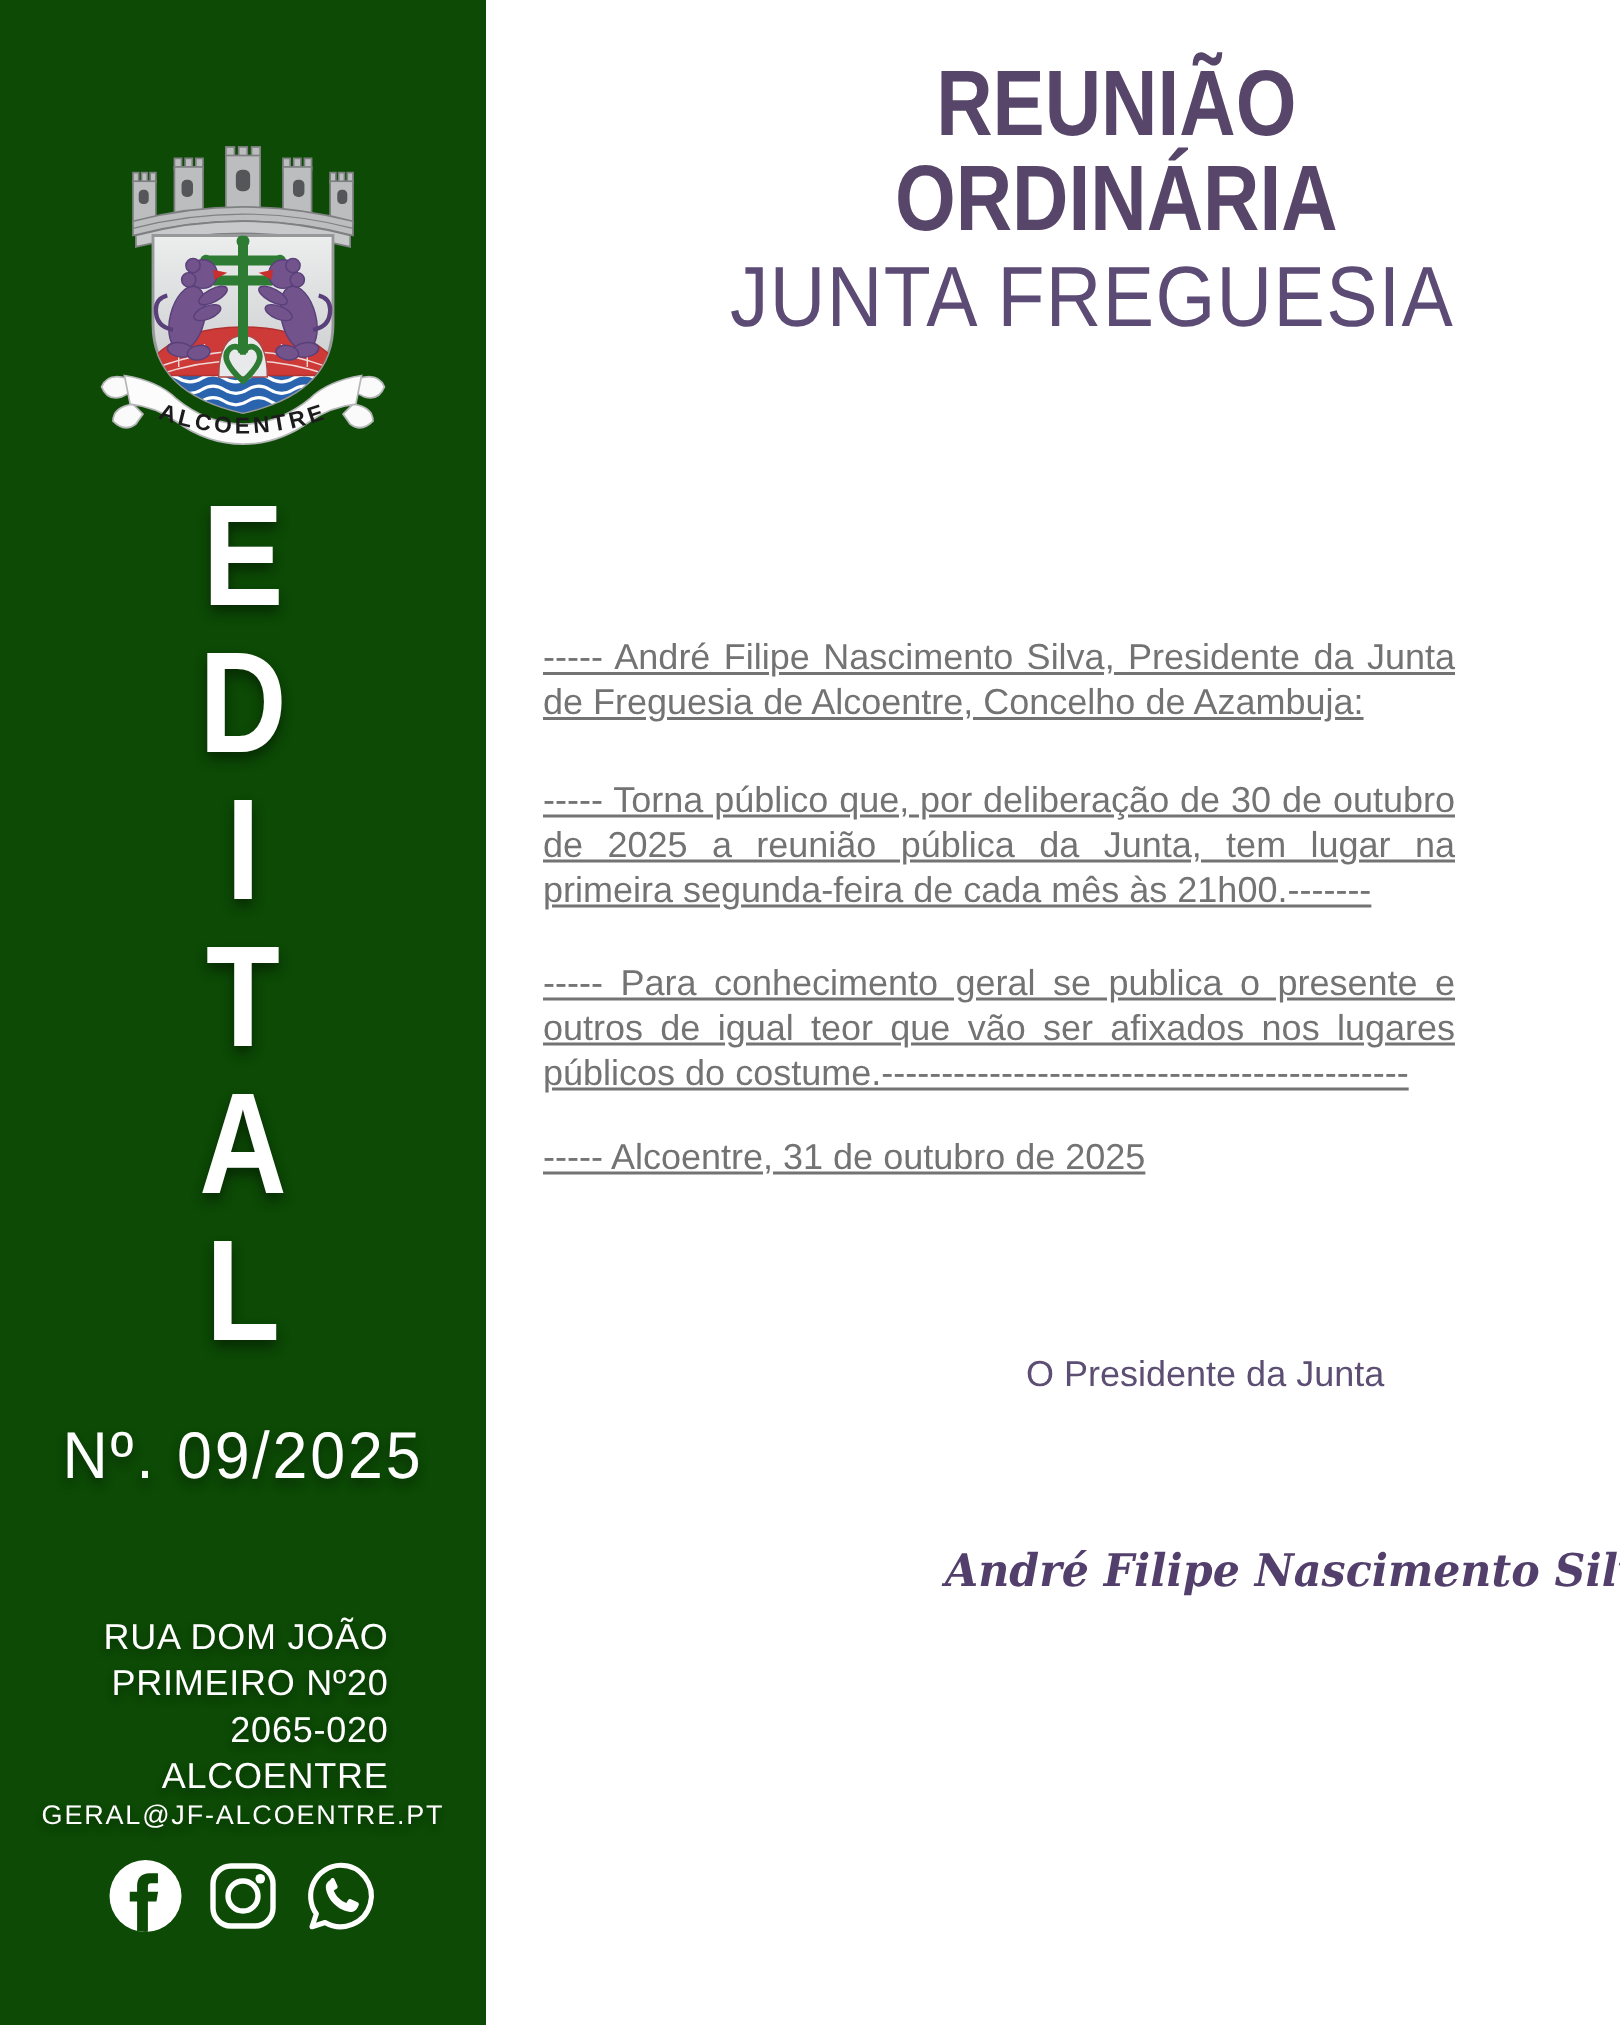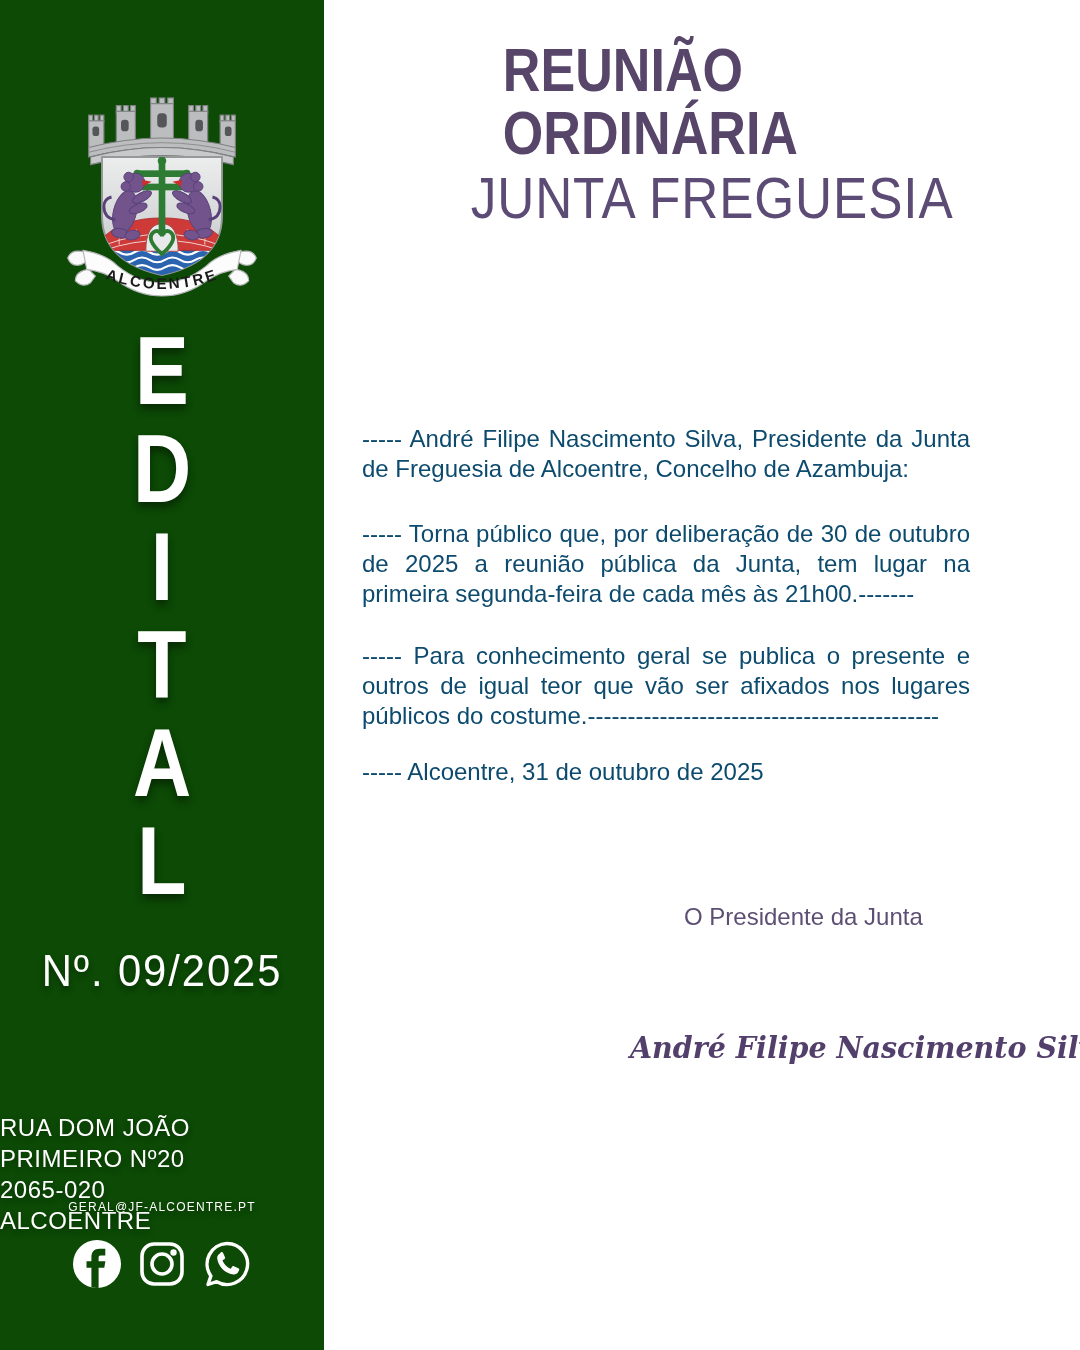--- a/index.html
+++ b/index.html
@@ -16,41 +16,41 @@
 
   .edital{position:absolute;left:0;top:322px;width:324px;text-align:center;
     color:#ffffff;font-weight:bold;font-size:96px;line-height:98px;}
   .edital span{display:block;transform:scaleX(.84);
     text-shadow:0 5px 9px rgba(0,0,0,.45);}
 
   .edition-number{position:absolute;left:0;top:946px;width:324px;text-align:center;
     color:#ffffff;font-size:44px;font-weight:400;letter-spacing:2px;
     transform:scaleX(.95);text-shadow:0 4px 7px rgba(0,0,0,.4);}
 
-  .address{position:absolute;left:0;top:1076px;width:259px;text-align:left;
+  .address{position:absolute;left:0;top:1076px;width:259px;text-align:right;
     color:#ffffff;font-size:24px;line-height:31px;letter-spacing:.5px;
-    text-shadow:0 3px 6px rgba(0,0,0,.35);margin-top:36px;}
+    text-shadow:0 3px 6px rgba(0,0,0,.35);}
 
   .email{position:absolute;left:0;top:1200px;width:324px;text-align:center;
-    color:#ffffff;font-size:12px;letter-spacing:1.2px;
+    color:#ffffff;font-size:18px;letter-spacing:1.2px;
     text-shadow:0 3px 6px rgba(0,0,0,.35);}
 
   .social-row{position:absolute;left:0;top:1238px;width:324px;
     display:flex;justify-content:center;gap:13px;}
   .social-row svg{width:52px;height:52px;display:block;}
 
   
-  .title-block{position:absolute;right:126px;top:38px;text-align:left;}
+  .title-block{position:absolute;right:110px;top:38px;text-align:center;}
   .title-line{font-size:62px;line-height:63px;font-weight:bold;color:#574669;
     transform:scaleX(.84);transform-origin:100% 50%;white-space:nowrap;}
   .subtitle{font-size:57px;line-height:64px;font-weight:400;color:#5c4b75;
     letter-spacing:1px;transform:scaleX(.9);transform-origin:100% 50%;white-space:nowrap;margin-top:2px;}
 
   .body-text{position:absolute;left:362px;top:424px;width:608px;
-    color:#0c4a6e;font-size:24px;line-height:30px;}
+    color:#737373;font-size:24px;line-height:30px;text-decoration:underline;}
   .body-text p{margin:0;text-align:justify;}
   .body-text p.p1{margin-bottom:35px;}
   .body-text p.p2{margin-bottom:32px;}
   .body-text p.p3{margin-bottom:26px;}
   .date-line{text-align:left;}
 
   .signature-title{position:absolute;left:684px;top:903px;
     color:#5d4f73;font-size:24px;white-space:nowrap;}
   .signature-name{position:absolute;left:620px;top:1030px;width:400px;text-align:center;
     font-family:"DejaVu Serif",serif;font-style:italic;font-weight:bold;

